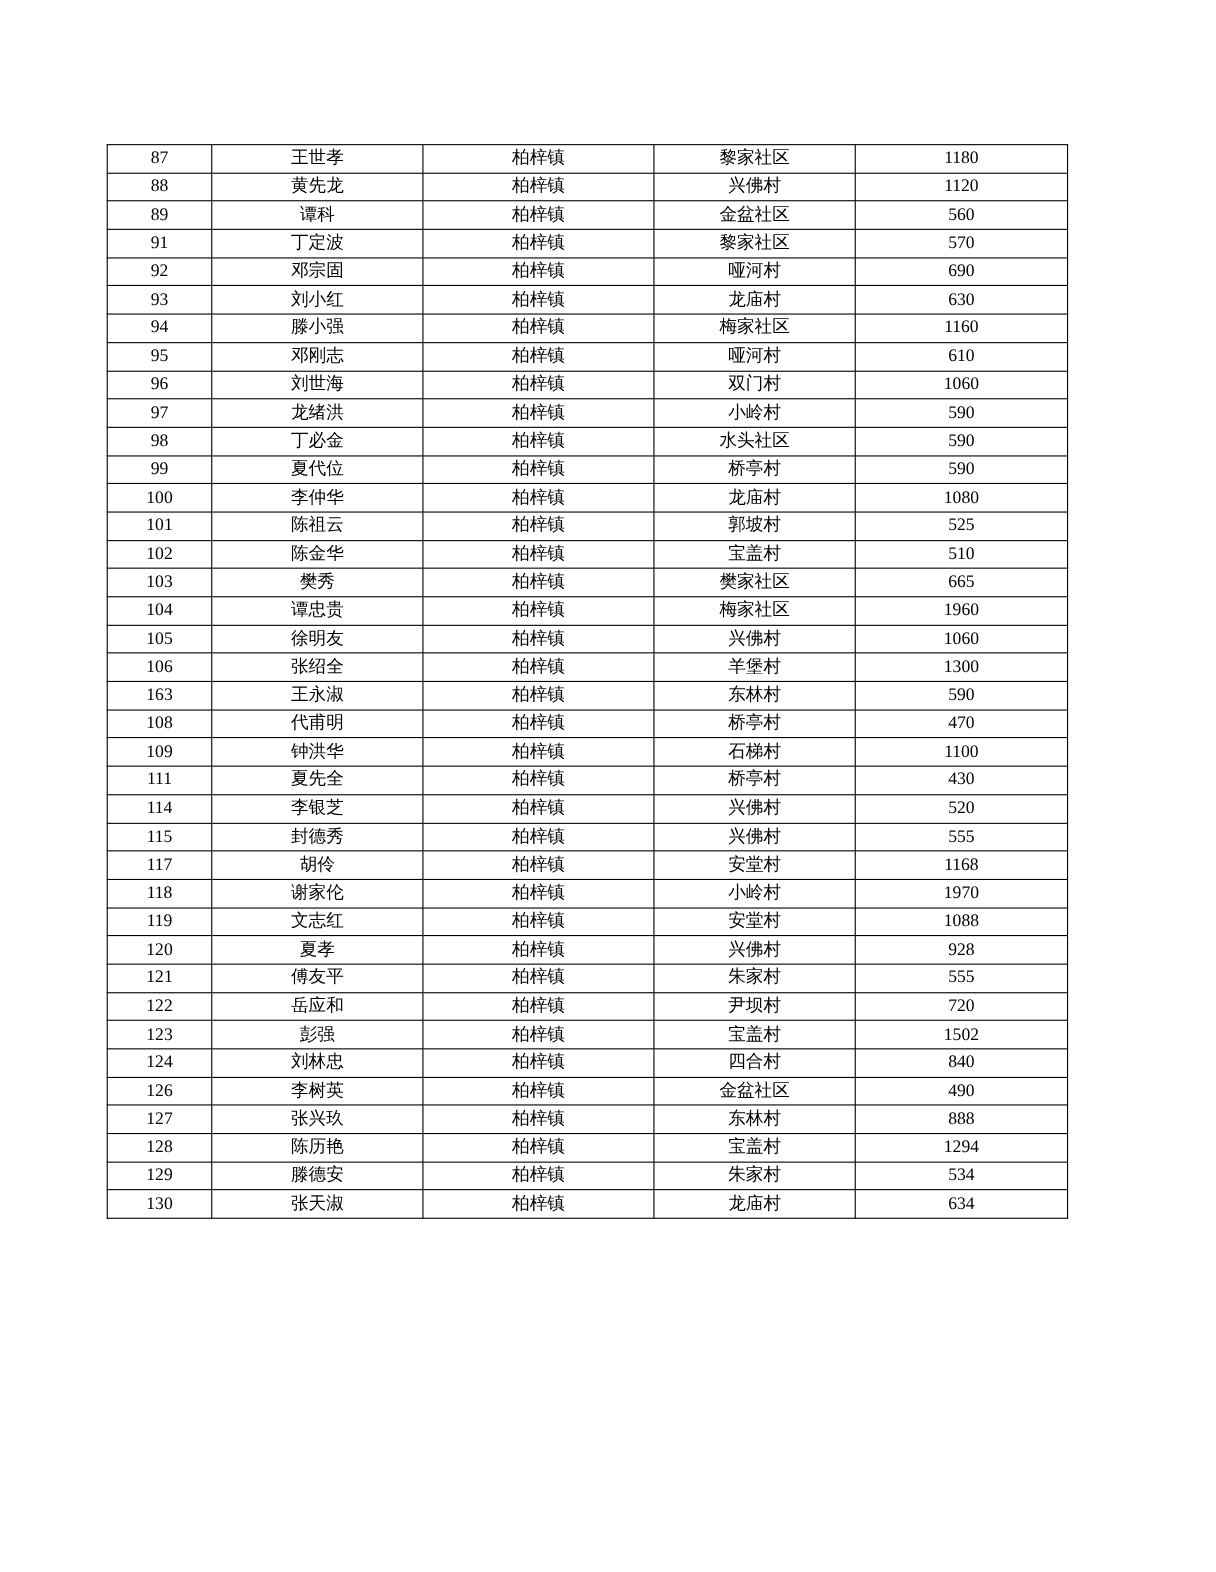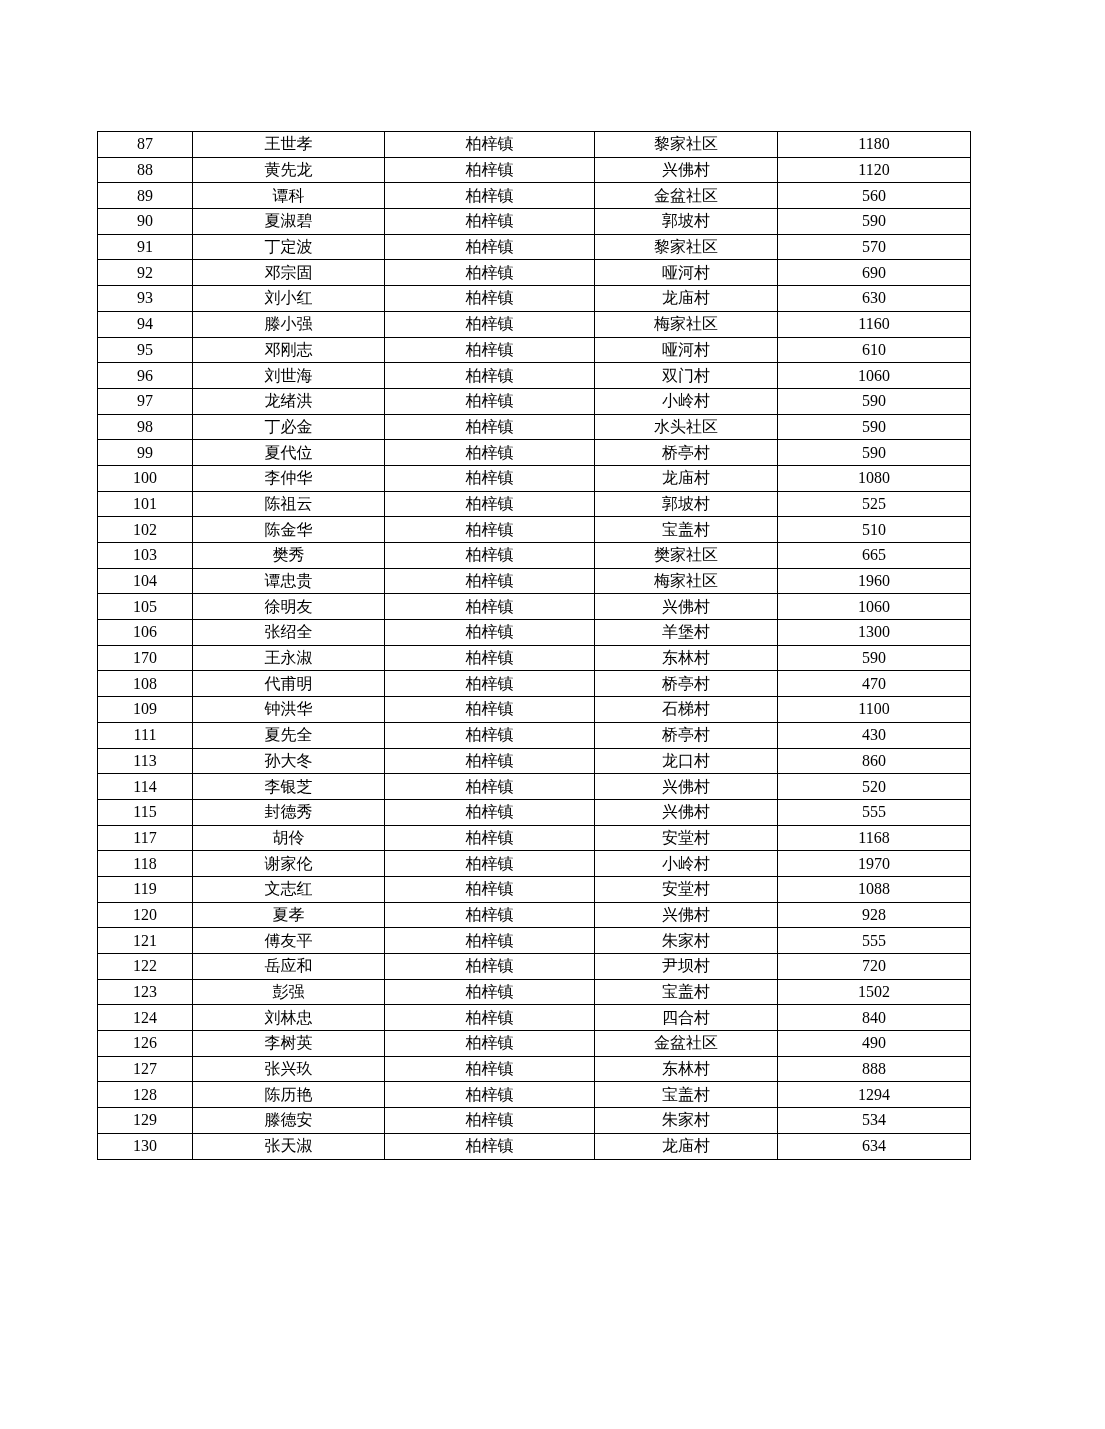--- a/index.html
+++ b/index.html
@@ -72,27 +72,20 @@
           <td>1120</td>
         </tr>
         <tr>
           <td>89</td>
           <td>谭科</td>
           <td>柏梓镇</td>
           <td>金盆社区</td>
           <td>560</td>
         </tr>
         <tr>
-          <td>90</td>
-          <td>夏淑碧</td>
-          <td>柏梓镇</td>
-          <td>郭坡村</td>
-          <td>590</td>
-        </tr>
-        <tr>
           <td>91</td>
           <td>丁定波</td>
           <td>柏梓镇</td>
           <td>黎家社区</td>
           <td>570</td>
         </tr>
         <tr>
           <td>92</td>
           <td>邓宗固</td>
           <td>柏梓镇</td>
@@ -191,21 +184,21 @@
           <td>1060</td>
         </tr>
         <tr>
           <td>106</td>
           <td>张绍全</td>
           <td>柏梓镇</td>
           <td>羊堡村</td>
           <td>1300</td>
         </tr>
         <tr>
-          <td>170</td>
+          <td>163</td>
           <td>王永淑</td>
           <td>柏梓镇</td>
           <td>东林村</td>
           <td>590</td>
         </tr>
         <tr>
           <td>108</td>
           <td>代甫明</td>
           <td>柏梓镇</td>
           <td>桥亭村</td>
@@ -217,27 +210,20 @@
           <td>柏梓镇</td>
           <td>石梯村</td>
           <td>1100</td>
         </tr>
         <tr>
           <td>111</td>
           <td>夏先全</td>
           <td>柏梓镇</td>
           <td>桥亭村</td>
           <td>430</td>
-        </tr>
-        <tr>
-          <td>113</td>
-          <td>孙大冬</td>
-          <td>柏梓镇</td>
-          <td>龙口村</td>
-          <td>860</td>
         </tr>
         <tr>
           <td>114</td>
           <td>李银芝</td>
           <td>柏梓镇</td>
           <td>兴佛村</td>
           <td>520</td>
         </tr>
         <tr>
           <td>115</td>

